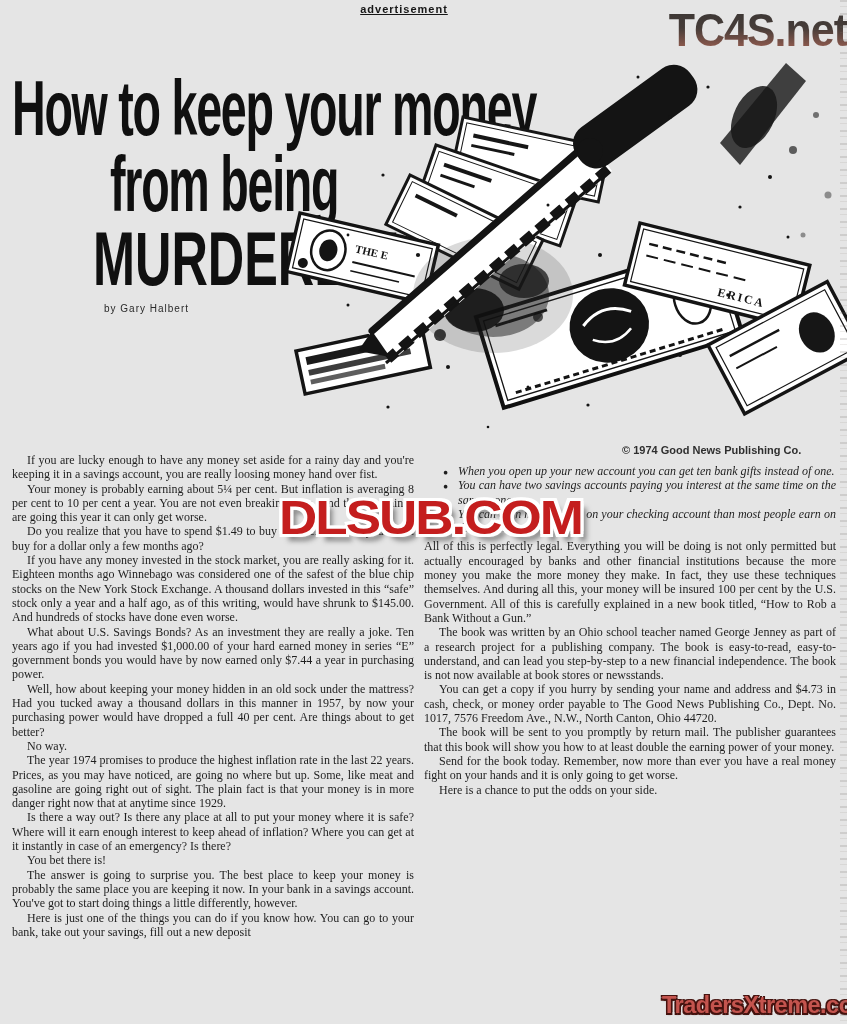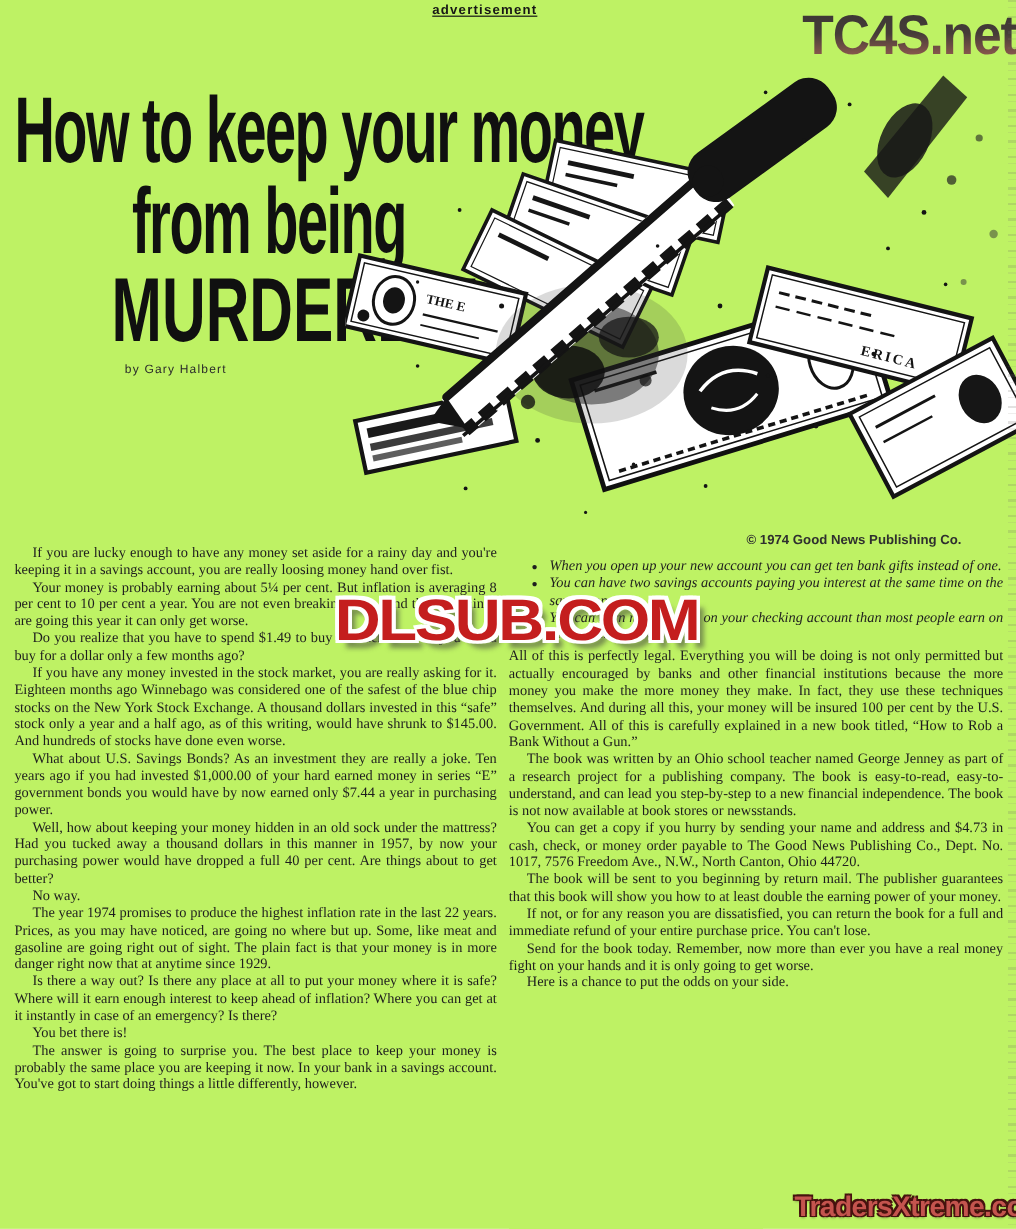--- a/index.html
+++ b/index.html
@@ -1,16 +1,16 @@
 <!DOCTYPE html>
 <html><head>
 <meta charset="utf-8">
 <style>
   html,body{margin:0;padding:0;}
-  .page{position:relative;width:847px;height:1024px;background:#bef264;overflow:hidden;
+  .page{position:relative;width:847px;height:1024px;background:#e5e5e5;overflow:hidden;
         font-family:"Liberation Serif",serif;color:#1e1e1e;}
   
   .ad-label{position:absolute;top:3px;left:339px;width:130px;text-align:center;
             font-family:"Liberation Sans",sans-serif;font-size:11px;font-weight:bold;
             letter-spacing:1px;text-decoration:underline;color:#161616;}
   .tc4s{position:absolute;top:4px;left:650px;width:197px;text-align:right;
         font-family:"Liberation Sans",sans-serif;font-weight:bold;font-size:43px;
         letter-spacing:-1px;transform:scaleY(1.08);transform-origin:top right;color:#55443e;}
   @supports (-webkit-background-clip: text){
     .tc4s{background:linear-gradient(180deg,#3a3634 0%,#453c38 45%,#8e5a4e 82%,#a0604f 100%);
@@ -200,33 +200,33 @@
     <p class="para">Your money is probably earning about 5¼ per cent. But inflation is averaging 8 per cent to 10 per cent a year. You are not even breaking even. And the way things are going this year it can only get worse.</p>
     <p class="para">Do you realize that you have to spend $1.49 to buy as much steak as you could buy for a dollar only a few months ago?</p>
     <p class="para">If you have any money invested in the stock market, you are really asking for it. Eighteen months ago Winnebago was considered one of the safest of the blue chip stocks on the New York Stock Exchange. A thousand dollars invested in this “safe” stock only a year and a half ago, as of this writing, would have shrunk to $145.00. And hundreds of stocks have done even worse.</p>
     <p class="para">What about U.S. Savings Bonds? As an investment they are really a joke. Ten years ago if you had invested $1,000.00 of your hard earned money in series “E” government bonds you would have by now earned only $7.44 a year in purchasing power.</p>
     <p class="para">Well, how about keeping your money hidden in an old sock under the mattress? Had you tucked away a thousand dollars in this manner in 1957, by now your purchasing power would have dropped a full 40 per cent. Are things about to get better?</p>
     <p class="para">No way.</p>
     <p class="para">The year 1974 promises to produce the highest inflation rate in the last 22 years. Prices, as you may have noticed, are going no where but up. Some, like meat and gasoline are going right out of sight. The plain fact is that your money is in more danger right now that at anytime since 1929.</p>
     <p class="para">Is there a way out? Is there any place at all to put your money where it is safe? Where will it earn enough interest to keep ahead of inflation? Where you can get at it instantly in case of an emergency? Is there?</p>
     <p class="para">You bet there is!</p>
     <p class="para">The answer is going to surprise you. The best place to keep your money is probably the same place you are keeping it now. In your bank in a savings account. You've got to start doing things a little differently, however.</p>
+    <p class="para">Here is just one of the things you can do if you know how. You can go to your bank, take out your savings, fill out a new deposit</p>
   </div>
 
   <div class="col col-right">
     <ul class="bullets">
       <li>When you open up your new account you can get ten bank gifts instead of one.</li>
       <li>You can have two savings accounts paying you interest at the same time on the same money.</li>
       <li>You can earn more money on your checking account than most people earn on their savings accounts.</li>
     </ul>
     <p class="flush">All of this is perfectly legal. Everything you will be doing is not only permitted but actually encouraged by banks and other financial institutions because the more money you make the more money they make. In fact, they use these techniques themselves. And during all this, your money will be insured 100 per cent by the U.S. Government. All of this is carefully explained in a new book titled, “How to Rob a Bank Without a Gun.”</p>
     <p class="para">The book was written by an Ohio school teacher named George Jenney as part of a research project for a publishing company. The book is easy-to-read, easy-to-understand, and can lead you step-by-step to a new financial independence. The book is not now available at book stores or newsstands.</p>
     <p class="para">You can get a copy if you hurry by sending your name and address and $4.73 in cash, check, or money order payable to The Good News Publishing Co., Dept. No. 1017, 7576 Freedom Ave., N.W., North Canton, Ohio 44720.</p>
-    <p class="para">The book will be sent to you beginning by return mail. The publisher guarantees that this book will show you how to at least double the earning power of your money.</p>
-    <p class="para">If not, or for any reason you are dissatisfied, you can return the book for a full and immediate refund of your entire purchase price. You can't lose.</p>
+    <p class="para">The book will be sent to you promptly by return mail. The publisher guarantees that this book will show you how to at least double the earning power of your money.</p>
     <p class="para">Send for the book today. Remember, now more than ever you have a real money fight on your hands and it is only going to get worse.</p>
     <p class="para">Here is a chance to put the odds on your side.</p>
   </div>
 
   <div class="wm-dlsub">DLSUB.COM</div>
 
   <div class="wm-traders">TradersXtreme.com</div>
 
   <div class="edge-noise"></div>
 </div>

